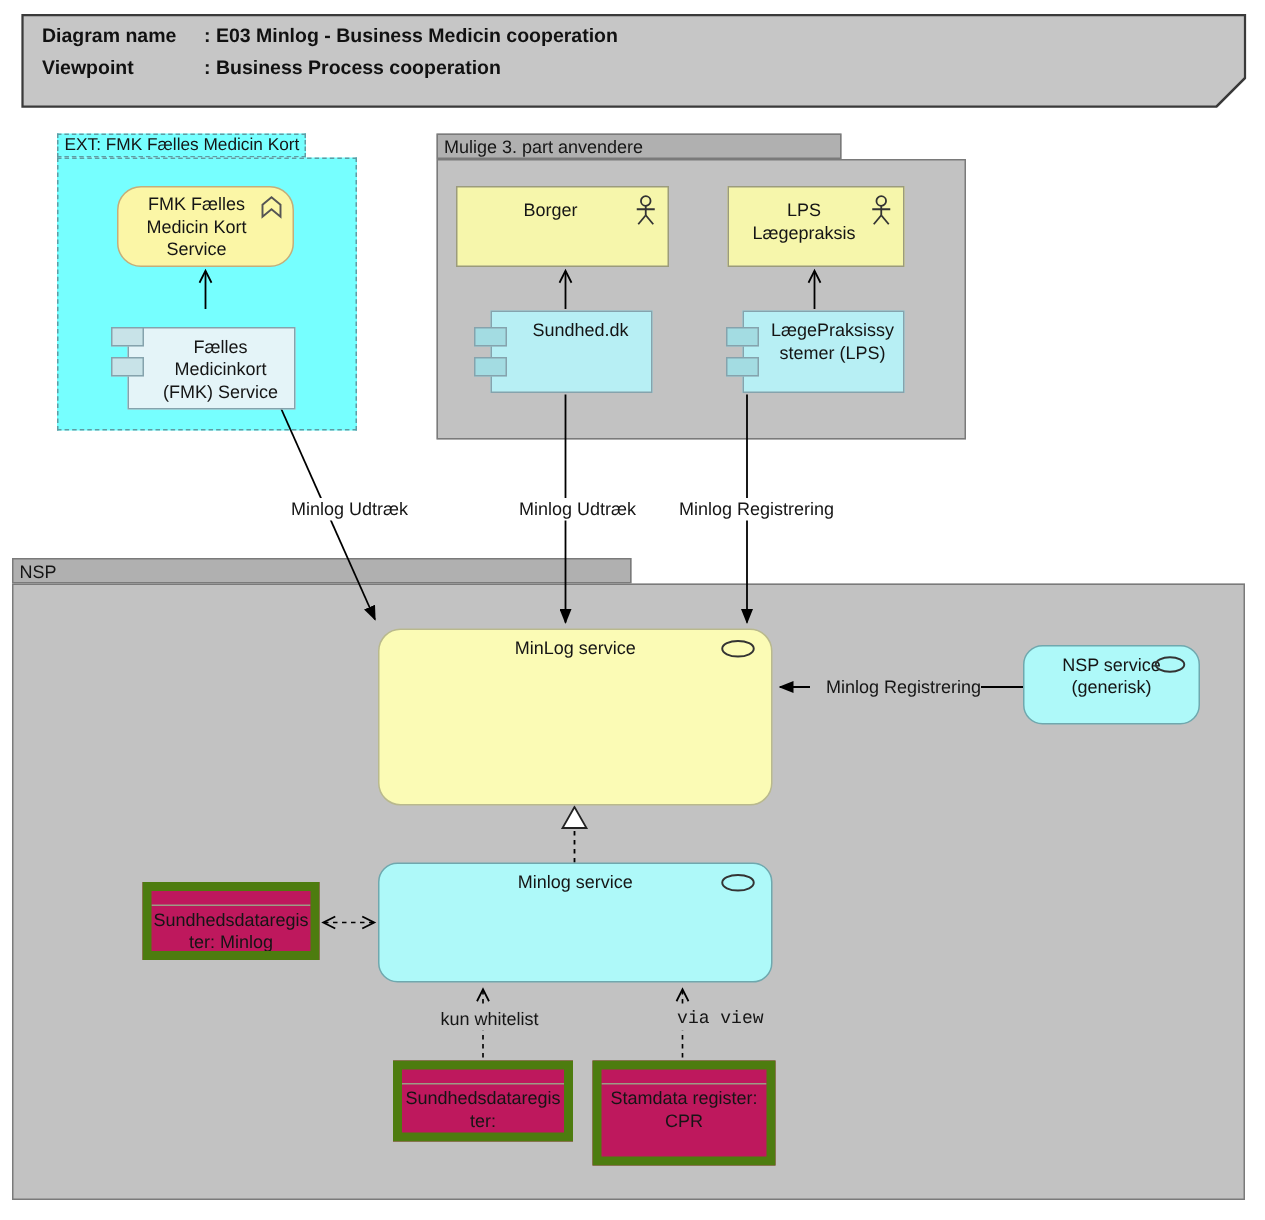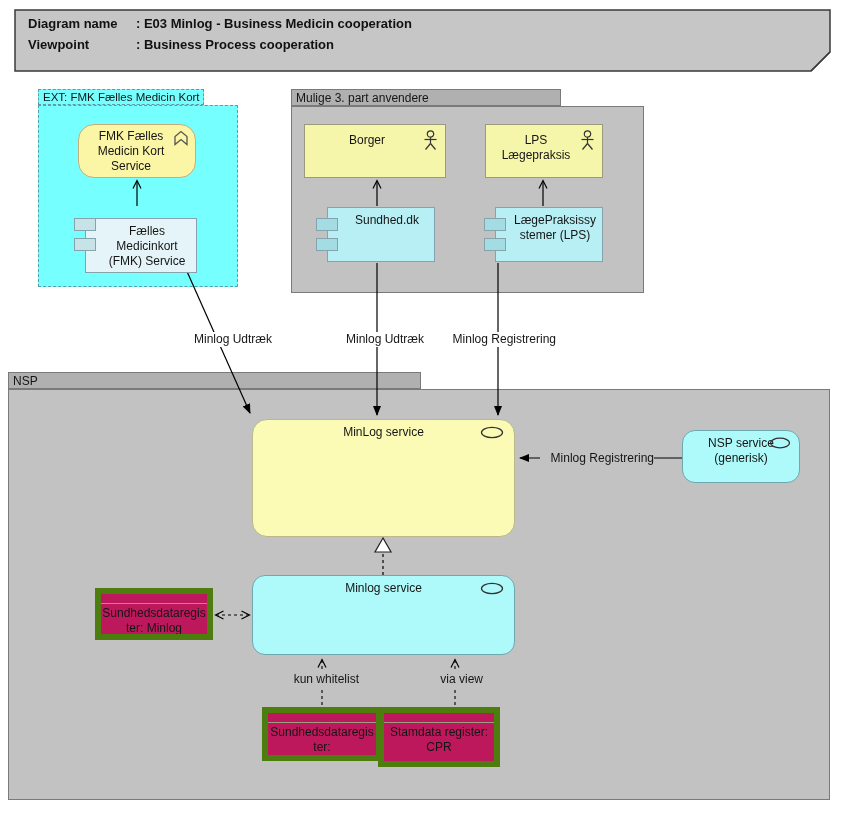--- a/index.html
+++ b/index.html
@@ -183,25 +183,25 @@
   <div class="node dataobj" style="left:95px;top:588px;width:118px;height:52px;">
     <div class="hdr"></div>
     <div class="body-text">Sundhedsdataregister: Minlog</div>
   </div>
 
   <div class="node dataobj" style="left:262px;top:707px;width:120px;height:54px;">
     <div class="hdr"></div>
     <div class="body-text">Sundhedsdataregister: Behandlingsrelation</div>
   </div>
 
-  <div class="node dataobj" style="left:378px;top:707px;width:122px;height:60px;">
+  <div class="node dataobj" style="left:395px;top:707px;width:122px;height:70px;">
     <div class="hdr"></div>
     <div class="body-text">Stamdata register: CPR</div>
   </div>
 
   <div class="edge-label on-white" style="left:178px;top:332px;width:94px;">Minlog Udtræk</div>
   <div class="edge-label on-white" style="left:330px;top:332px;width:94px;">Minlog Udtræk</div>
   <div class="edge-label on-white" style="left:442px;top:332px;width:114px;">Minlog Registrering</div>
   <div class="edge-label on-gray" style="left:540px;top:451px;width:114px;">Minlog Registrering</div>
   <div class="edge-label on-gray" style="left:285px;top:672px;width:74px;">kun whitelist</div>
-  <div class="edge-label on-gray" style="left:425px;top:672px;width:58px;">via view</div>
+  <div class="edge-label on-gray" style="left:451px;top:672px;width:58px;font-family:Liberation Mono, monospace;">via view</div>
 
 </div>
 
 </body></html>

